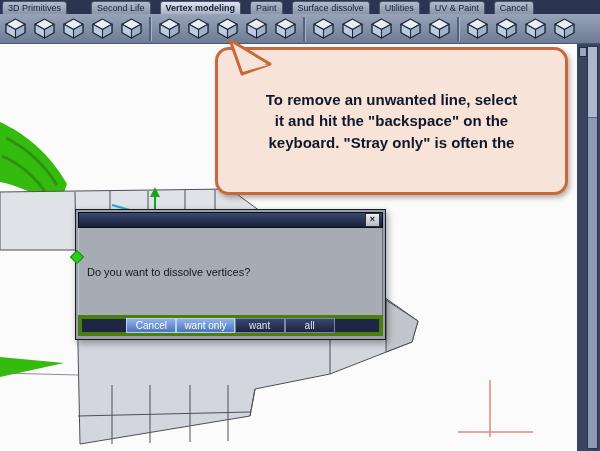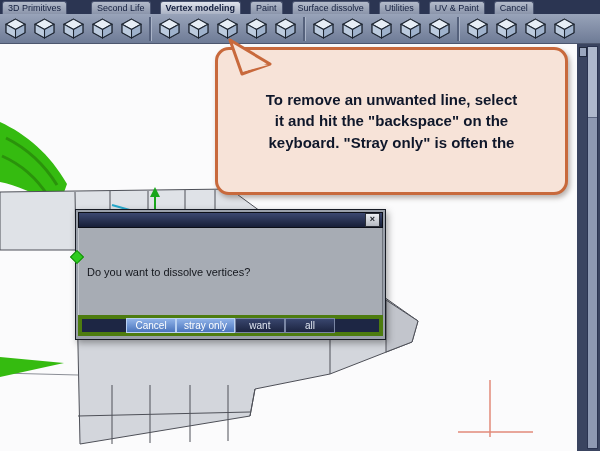--- a/index.html
+++ b/index.html
@@ -294,21 +294,21 @@
 
   <div class="dialog">
     <div class="dialog-titlebar">
       <div class="dialog-close">×</div>
     </div>
     <div class="dialog-body">
       <span>Do you want to dissolve vertices?</span>
     </div>
     <div class="dialog-buttons">
         <div class="dbtn primary">Cancel</div>
-        <div class="dbtn primary">stray only</div>
+        <div class="dbtn primary">want only</div>
         <div class="dbtn secondary">want</div>
         <div class="dbtn secondary">all</div>
       </div>
   </div>
 
   <div class="vertex-marker"></div>
 
 </div>
 
 </body></html>

